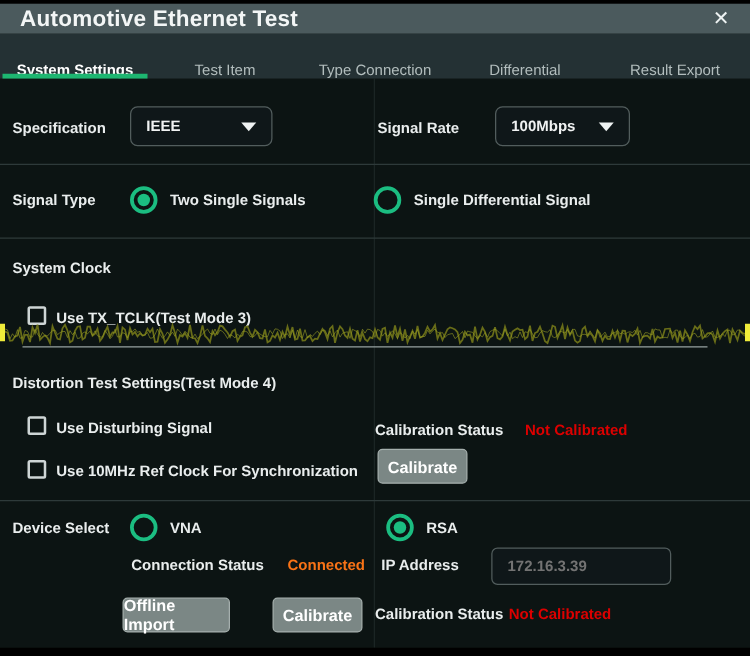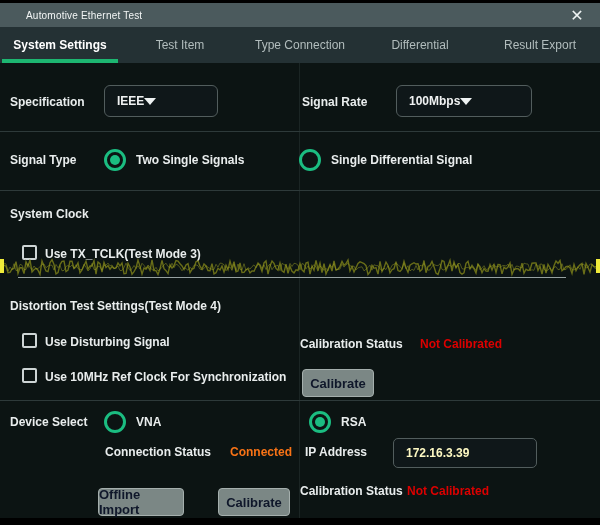--- a/index.html
+++ b/index.html
@@ -1,40 +1,40 @@
 <!DOCTYPE html>
 <html><head>
 <meta charset="utf-8">
 <style>
   html,body{margin:0;padding:0;background:#000;}
   body{width:600px;height:525px;overflow:hidden;font-family:"Liberation Sans",sans-serif;position:relative;}
   *{box-sizing:border-box;}
   .dialog{position:absolute;left:0;top:3px;width:600px;height:515px;background:#0c1413;}
   .titlebar{position:absolute;left:0;top:0;width:100%;height:24px;background:#4b5a5d;display:flex;align-items:center;}
-  .title{font-size:10px;font-weight:400;color:#f3f6f6;padding-left:26px;letter-spacing:.2px;}
+  .title{font-size:18px;font-weight:700;color:#f3f6f6;padding-left:16px;letter-spacing:.2px;}
   .close{position:absolute;right:10px;top:0;height:24px;width:26px;display:flex;align-items:center;justify-content:center;color:#eef3f3;font-size:16px;cursor:pointer;}
-  .tabbar{position:absolute;left:0;top:24px;width:100%;height:36px;background:#243134;display:flex;}
+  .tabbar{position:absolute;left:0;top:24px;width:100%;height:36px;background:#243134;display:flex;align-items:flex-end;}
   .tab{flex:1;display:flex;align-items:center;justify-content:center;font-size:12px;color:#b2bdbd;position:relative;cursor:pointer;}
   .tab.active{color:#ffffff;font-weight:700;}
   .tab.active .underline{position:absolute;left:2px;right:2px;bottom:0;height:4px;background:#1db671;}
   .content{position:absolute;left:0;top:60px;width:100%;bottom:0;background:#0c1413;}
   .vgrid{position:absolute;left:299px;top:60px;bottom:0;width:1px;background:rgba(120,140,140,0.14);}
   .sep{position:absolute;left:0;width:600px;height:1px;background:#2e3a3a;}
   .lbl{position:absolute;font-size:12px;font-weight:700;color:#e9eded;white-space:nowrap;}
-  .dropdown{position:absolute;height:32px;background:#0f1719;border:1px solid #525d5d;border-radius:6px;display:flex;align-items:center;justify-content:flex-start;padding:0 12px;cursor:pointer;}
+  .dropdown{position:absolute;height:32px;background:#0f1719;border:1px solid #525d5d;border-radius:6px;display:flex;align-items:center;justify-content:space-between;padding:0 12px;cursor:pointer;}
   .dropdown .val{font-size:12px;font-weight:700;color:#f0f2f2;}
   .darr{width:0;height:0;border-left:6px solid transparent;border-right:6px solid transparent;border-top:7px solid #eef2f2;}
   .radio{position:absolute;width:22px;height:22px;border-radius:50%;border:3px solid #1bbd81;background:#0c1413;display:flex;align-items:center;justify-content:center;cursor:pointer;}
   .radio .dot{width:10px;height:10px;border-radius:50%;background:#1bbd81;display:none;}
   .radio.selected .dot{display:block;}
   .checkbox{position:absolute;width:15px;height:15px;border:2px solid #ced5d5;border-radius:2px;background:transparent;cursor:pointer;}
-  .btn{position:absolute;background:#7b8785;border:1px solid #a5afad;border-radius:4px;color:#0f172a;font-size:13px;font-weight:700;display:flex;align-items:center;justify-content:center;cursor:pointer;font-family:"Liberation Sans",sans-serif;margin-top:10px;}
+  .btn{position:absolute;background:#7b8785;border:1px solid #a5afad;border-radius:4px;color:#ffffff;font-size:13px;font-weight:700;display:flex;align-items:center;justify-content:center;cursor:pointer;font-family:"Liberation Sans",sans-serif;}
   .status-red{position:absolute;font-size:12px;font-weight:700;color:#dc0000;white-space:nowrap;}
   .status-green{position:absolute;font-size:12px;font-weight:700;color:#f97316;white-space:nowrap;}
-  .ipinput{position:absolute;left:393px;top:375px;width:144px;height:30px;background:#0f1719;border:1px solid #525d5d;border-radius:5px;color:#fef9c3;font-size:12px;font-weight:700;padding:0 12px;font-family:"Liberation Sans",sans-serif;outline:none;}
+  .ipinput{position:absolute;left:393px;top:375px;width:144px;height:30px;background:#0f1719;border:1px solid #525d5d;border-radius:5px;color:#737373;font-size:12px;font-weight:700;padding:0 12px;font-family:"Liberation Sans",sans-serif;outline:none;}
   .wave{position:absolute;left:0;top:193px;width:600px;height:22px;}
   .wmark{position:absolute;width:4px;height:14px;background:#f0ec3a;top:196px;}
   .lightline{position:absolute;left:18px;top:214px;width:548px;height:1px;background:#96a1a1;}
 </style>
 </head>
 <body>
 
 <div class="dialog">
 
   <div class="titlebar">
@@ -64,21 +64,21 @@
   <div class="content">
 
     <div class="vgrid" style="top:0;"></div>
 
     <span class="lbl" style="left:10px;top:32px;">Specification</span>
     <div class="dropdown" style="left:104px;top:22px;width:114px;">
       <span class="val">IEEE</span>
       <span class="darr"></span>
     </div>
     <span class="lbl" style="left:302px;top:32px;">Signal Rate</span>
-    <div class="dropdown" style="left:396px;top:22px;width:136px;">
+    <div class="dropdown" style="left:396px;top:22px;width:108px;">
       <span class="val">100Mbps</span>
       <span class="darr"></span>
     </div>
 
     <div class="sep" style="top:68px;"></div>
 
     <span class="lbl" style="left:10px;top:90px;">Signal Type</span>
     <div class="radio selected" style="left:104px;top:86px;">
         <span class="dot"></span>
       </div>

